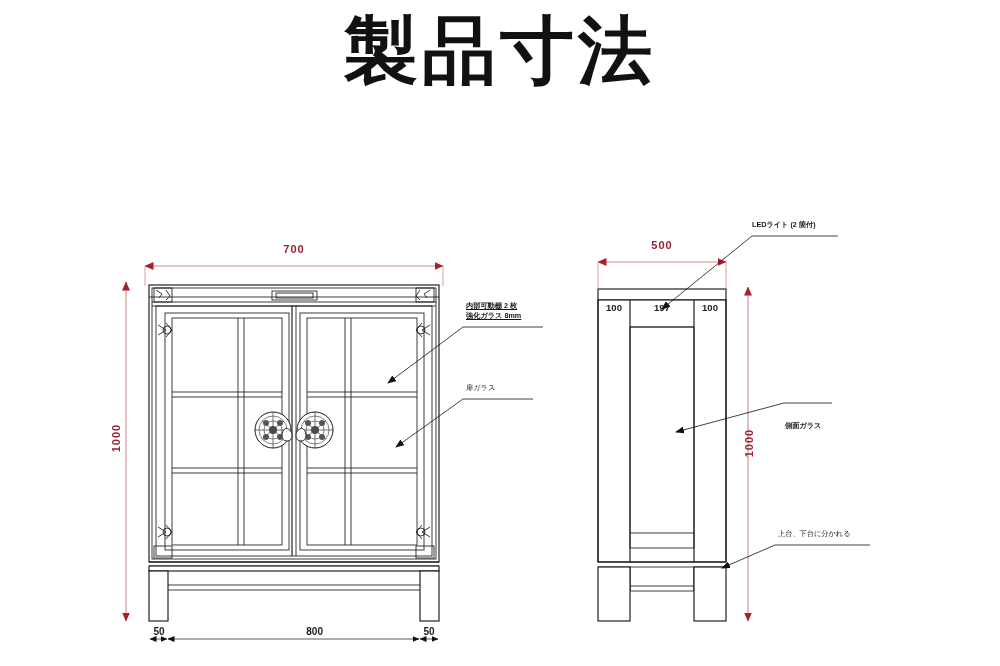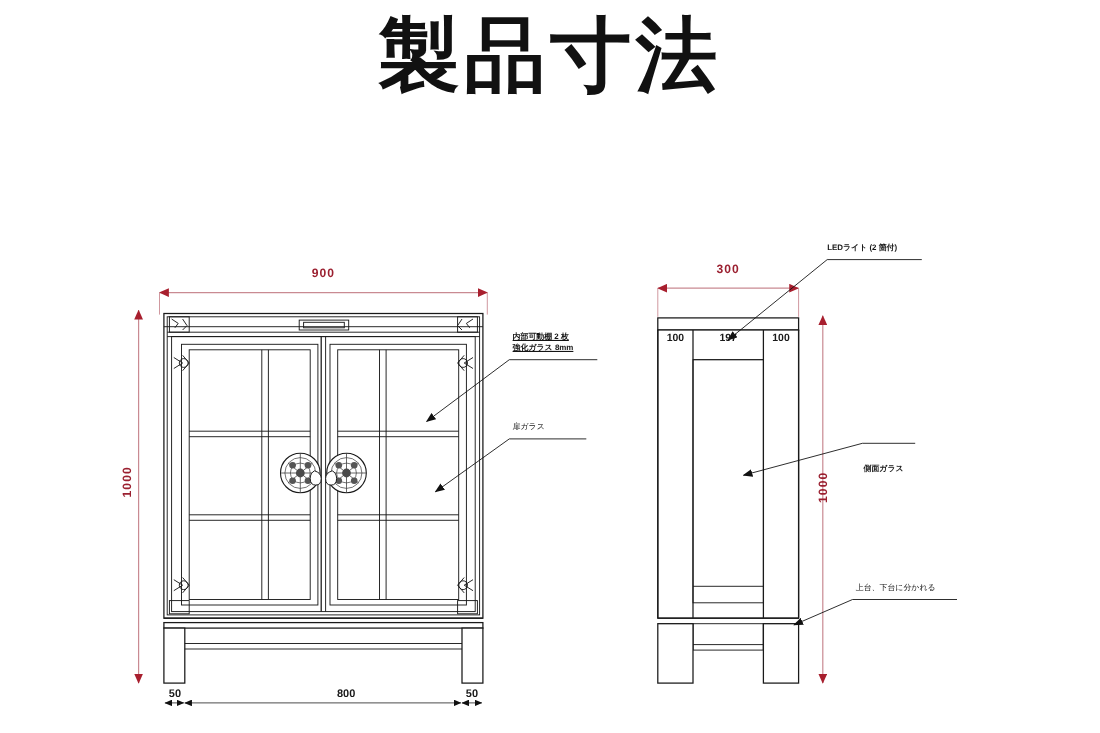--- a/index.html
+++ b/index.html
@@ -250,21 +250,21 @@
       </g>
 
       <g>
         <path class="leader" d="M775,545 L722,568" marker-end="url(#ld-arrow)"></path>
         <line class="leader" x1="775" y1="545" x2="870" y2="545"></line>
       </g>
     </g>
   </svg>
 
   <div class="lbl" style="position:absolute;left:264px;top:243px;width:60px;text-align:center;
-              font-size:11px;font-weight:700;color:#9b2030;letter-spacing:1px;">900</div>
+              font-size:11px;font-weight:700;color:#9b2030;letter-spacing:1px;">700</div>
 
   <div class="lbl" style="position:absolute;left:96px;top:432px;width:40px;text-align:center;
               font-size:11px;font-weight:700;color:#9b2030;letter-spacing:1px;
               transform:rotate(-90deg);transform-origin:center center;">1000</div>
 
   <div style="position:absolute;left:141px;top:626px;width:36px;text-align:center;
               font-size:10px;font-weight:700;color:#1a1a1a;">50</div>
   <div style="position:absolute;left:263px;top:626px;width:60px;text-align:right;
               font-size:10px;font-weight:700;color:#1a1a1a;">800</div>
   <div style="position:absolute;left:411px;top:626px;width:36px;text-align:center;
@@ -273,21 +273,21 @@
   <div style="position:absolute;left:466px;top:301px;width:120px;line-height:10px;
               font-size:7.2px;font-weight:700;color:#141414;text-decoration:underline;">
     <div>内部可動棚 2 枚</div>
     <div>強化ガラス 8mm</div>
   </div>
 
   <div style="position:absolute;left:466px;top:383px;width:110px;line-height:10px;
               font-size:7.2px;font-weight:400;color:#141414;">扉ガラス</div>
 
   <div style="position:absolute;left:632px;top:239px;width:60px;text-align:center;
-              font-size:11px;font-weight:700;color:#9b2030;letter-spacing:1px;">300</div>
+              font-size:11px;font-weight:700;color:#9b2030;letter-spacing:1px;">500</div>
 
   <div style="position:absolute;left:596px;top:302px;width:36px;text-align:center;
               font-size:9.5px;font-weight:700;color:#1a1a1a;">100</div>
   <div style="position:absolute;left:634px;top:302px;width:56px;text-align:center;
               font-size:9.5px;font-weight:700;color:#1a1a1a;">197</div>
   <div style="position:absolute;left:692px;top:302px;width:36px;text-align:center;
               font-size:9.5px;font-weight:700;color:#1a1a1a;">100</div>
 
   <div style="position:absolute;left:729px;top:437px;width:40px;text-align:center;
               font-size:11px;font-weight:700;color:#9b2030;letter-spacing:1px;

